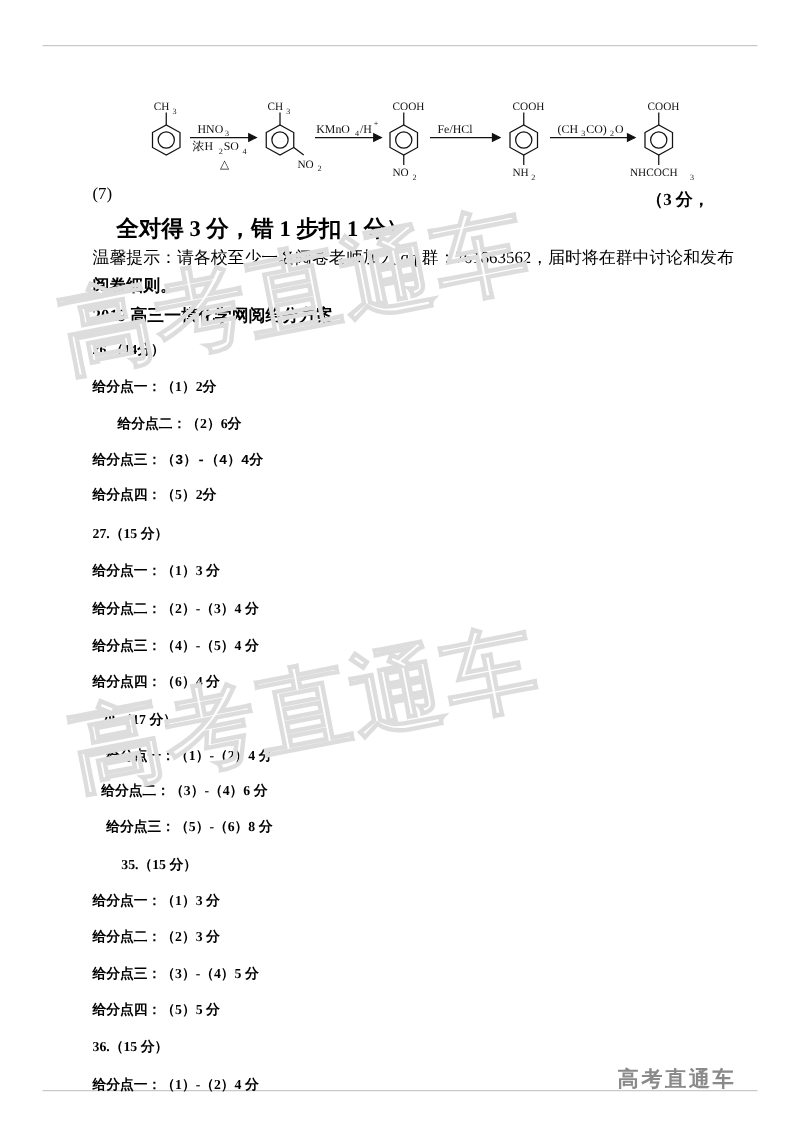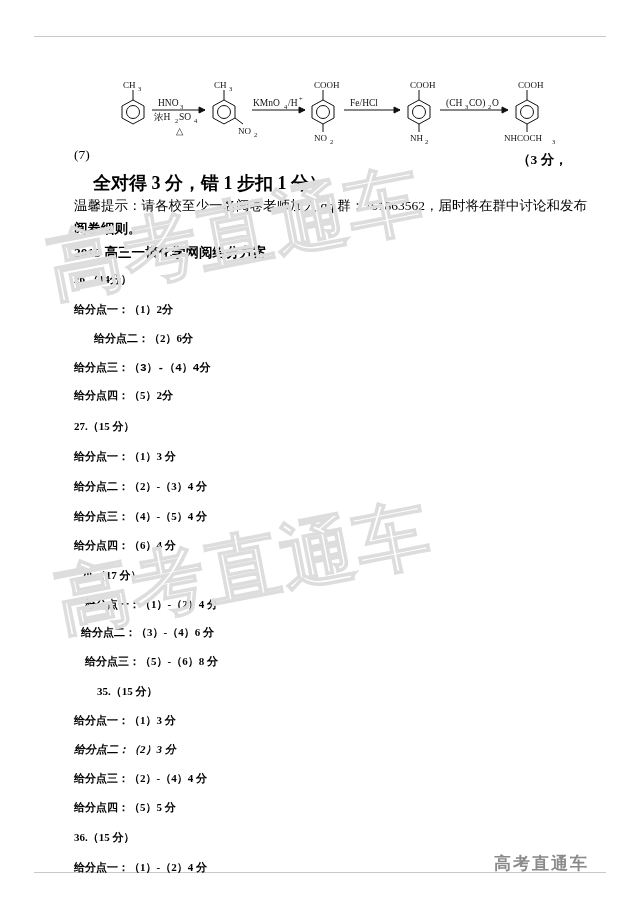--- a/index.html
+++ b/index.html
@@ -214,22 +214,22 @@
   <div class="q b" style="left:74px; top:509px;">给分点三：（4）-（5）4 分</div>
   <div class="q b" style="left:74px; top:538px;">给分点四：（6）4 分</div>
 
   <div class="q b" style="left:81px; top:568px;">28.（17 分）</div>
   <div class="q b" style="left:85px; top:597px;">给分点一：（1）-（2）4 分</div>
   <div class="q b" style="left:81px; top:625px;">给分点二：（3）-（4）6 分</div>
   <div class="q b" style="left:85px; top:654px;">给分点三：（5）-（6）8 分</div>
 
   <div class="q b" style="left:74px; top:684px;margin-left:23px;">35.（15 分）</div>
   <div class="q b" style="left:74px; top:713px;">给分点一：（1）3 分</div>
-  <div class="q b" style="left:74px; top:742px;font-style:italic;">给分点二：（2）3 分</div>
-  <div class="q b" style="left:74px; top:771px;">给分点三：（2）-（4）4 分</div>
+  <div class="q b" style="left:74px; top:742px;">给分点二：（2）3 分</div>
+  <div class="q b" style="left:74px; top:771px;">给分点三：（3）-（4）5 分</div>
   <div class="q b" style="left:74px; top:800px;">给分点四：（5）5 分</div>
 
   <div class="q b" style="left:74px; top:830px;">36.（15 分）</div>
   <div class="q b" style="left:74px; top:860px;">给分点一：（1）-（2）4 分</div>
 
   <div class="wm wm-1">高考直通车</div>
   <div class="wm wm-2">高考直通车</div>
   <div class="wm-corner">高考直通车</div>
 
 </div>

